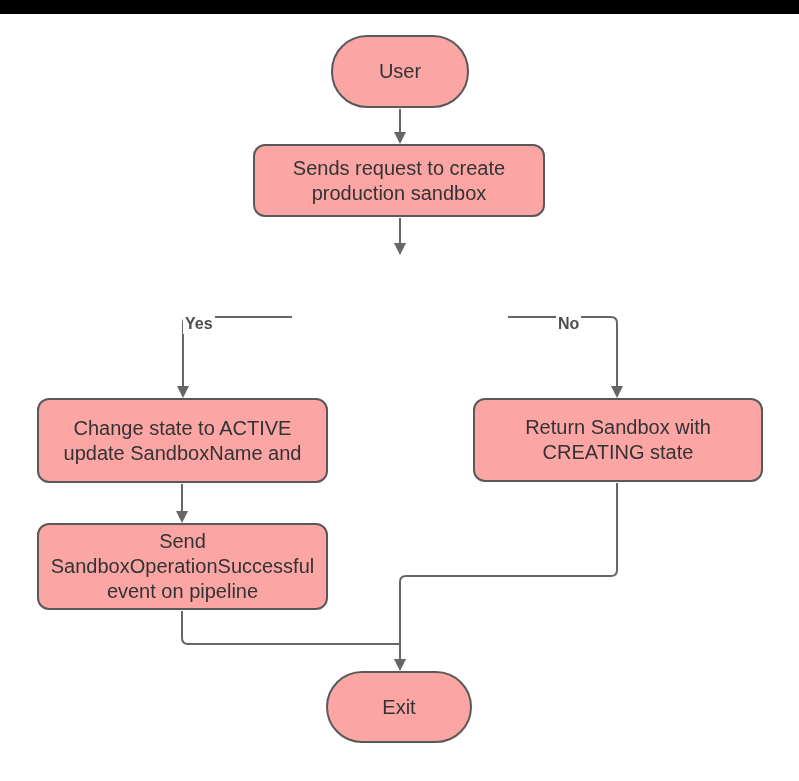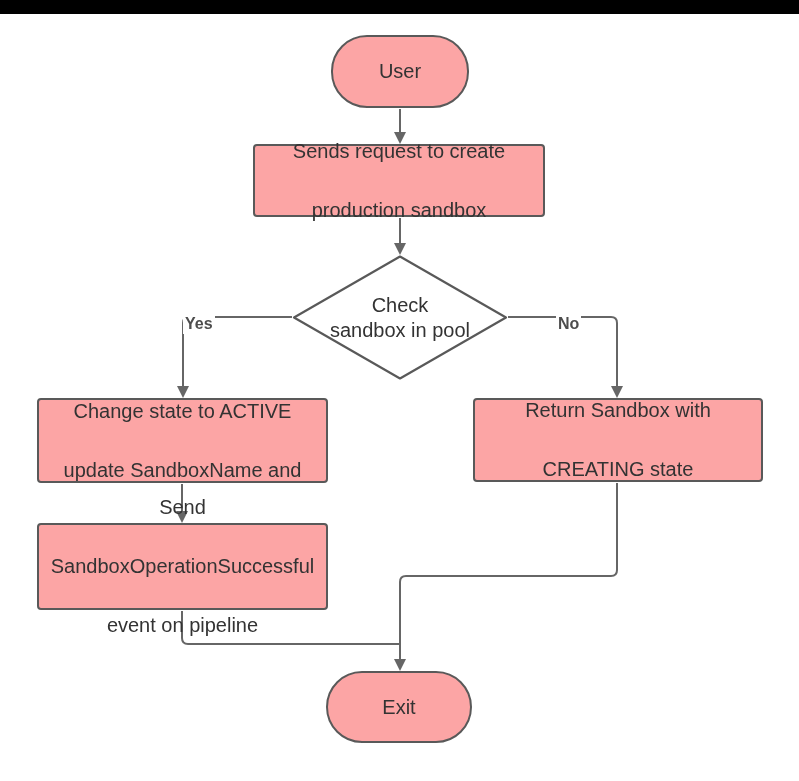--- a/index.html
+++ b/index.html
@@ -10,21 +10,21 @@
   .topbar { position:absolute; left:0; top:0; width:799px; height:14px; background:#000000; }
   .edges { position:absolute; left:0; top:0; width:799px; height:781px; }
   .node {
     position:absolute; box-sizing:border-box; background:#fca5a5;
     border:2px solid #595959; color:#333333;
     display:flex; flex-direction:column; align-items:center; justify-content:center;
     text-align:center; font-size:20px; line-height:25px;
   }
   .node div { white-space:nowrap; }
   .terminator { border-radius:36px; }
-  .process { border-radius:4px;gap:34px; }
+  .process { border-radius:12px; }
   .decision-wrap {
     position:absolute; display:flex; flex-direction:column;
     align-items:center; justify-content:center; text-align:center;
     color:#333333; font-size:20px; line-height:25px;
   }
   .decision-wrap svg { position:absolute; left:0; top:0; }
   .decision-wrap div { position:relative; white-space:nowrap; }
   .edge-label {
     position:absolute; background:#ffffff; color:#4d4d4d;
     font-size:16px; font-weight:bold; line-height:20px; padding:0 2px;margin-top:8px;
@@ -54,27 +54,20 @@
 
   <div class="node terminator" style="left:331px; top:35px; width:138px; height:73px;">
     <div>User</div>
   </div>
 
   <div class="node process" style="left:253px; top:144px; width:292px; height:73px;">
     <div>Sends request to create</div>
     <div>production sandbox</div>
   </div>
 
-  <div class="decision-wrap" style="left:292px; top:255px; width:216px; height:125px;">
-    <svg width="216" height="125" viewBox="0 0 216 125">
-      <polygon points="108,1.5 214,62.5 108,123.5 2,62.5" fill="#ffffff" stroke="#595959" stroke-width="2.2" stroke-linejoin="round"></polygon>
-    </svg>
-    <div>Check</div>
-    <div>sandbox in pool</div>
-  </div>
 
   <div class="node process" style="left:37px; top:398px; width:291px; height:85px;">
     <div>Change state to ACTIVE</div>
     <div>update SandboxName and</div>
   </div>
 
   <div class="node process" style="left:37px; top:523px; width:291px; height:87px;">
     <div>Send</div>
     <div>SandboxOperationSuccessful</div>
     <div>event on pipeline</div>

